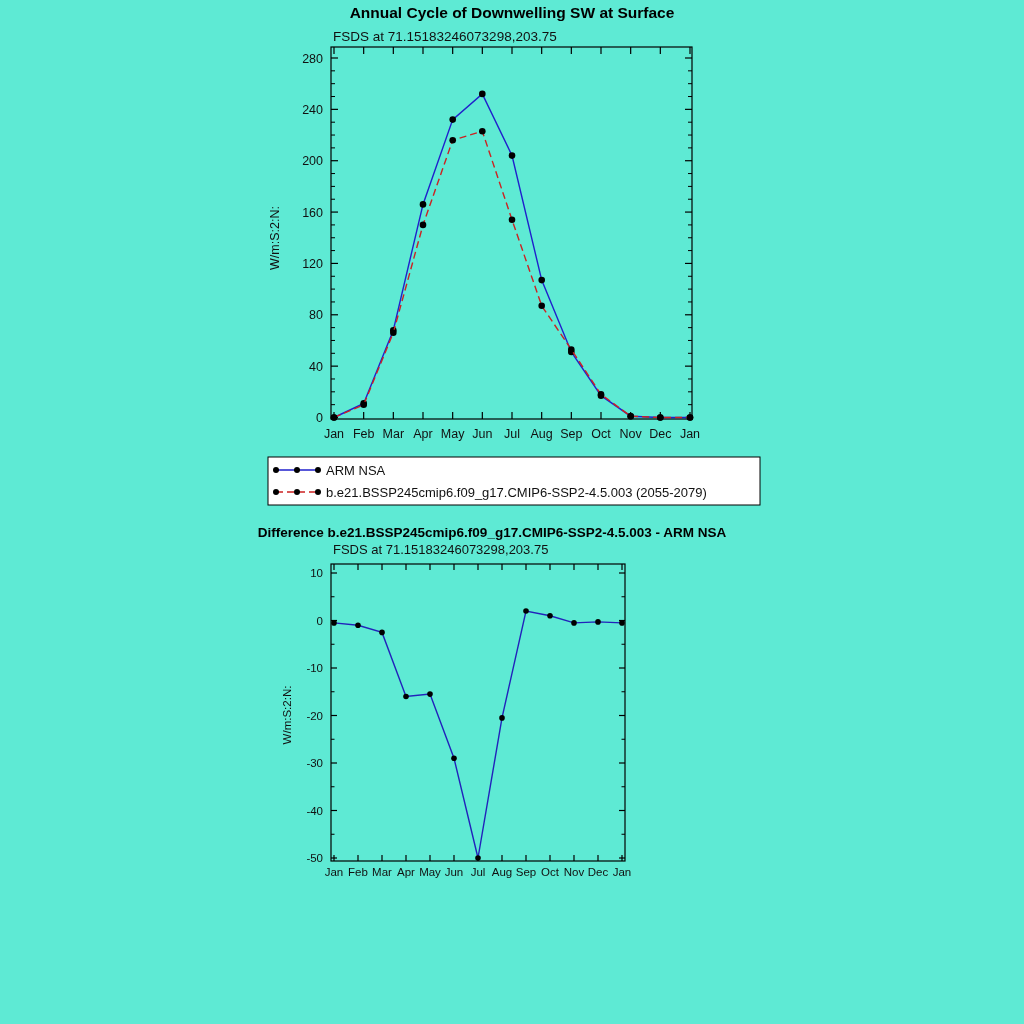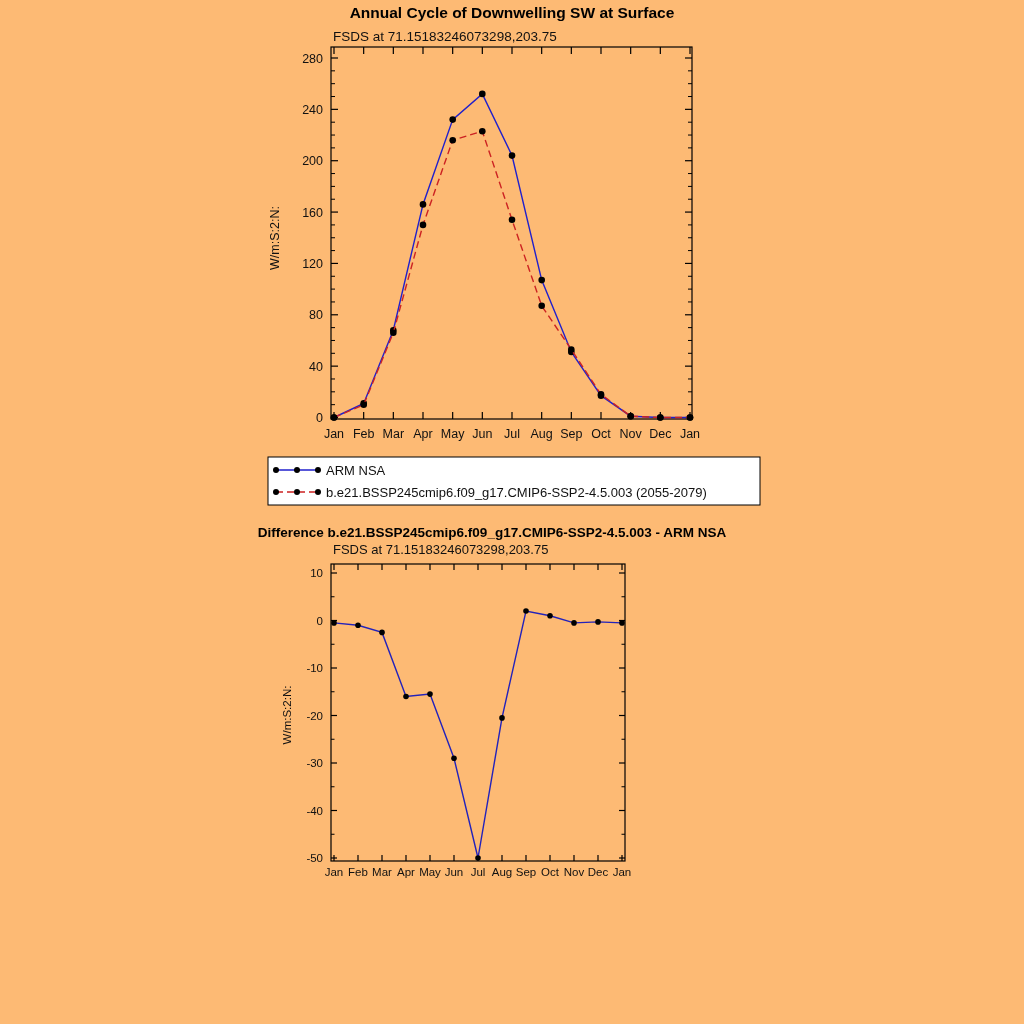--- a/index.html
+++ b/index.html
@@ -1,20 +1,20 @@
 <!DOCTYPE html>
 <html><head>
 <meta charset="utf-8">
 <style>
   html, body { margin: 0; padding: 0; background: #ffffff; }
   .canvas {
     position: relative;
     width: 1024px;
     height: 1024px;
-    background: #fdba74;
+    background: #5eead4;
     overflow: hidden;
     font-family: "Liberation Sans", "DejaVu Sans", sans-serif;
   }
   svg text {
     font-family: "Liberation Sans", "DejaVu Sans", sans-serif;
     fill: #111111;
   }
   .title1 { font-size: 15.5px; font-weight: bold; text-anchor: middle; fill: #000; }
   .sub1   { font-size: 13.5px; text-anchor: start; }
   .ylab1  { font-size: 12.5px; text-anchor: middle; }

